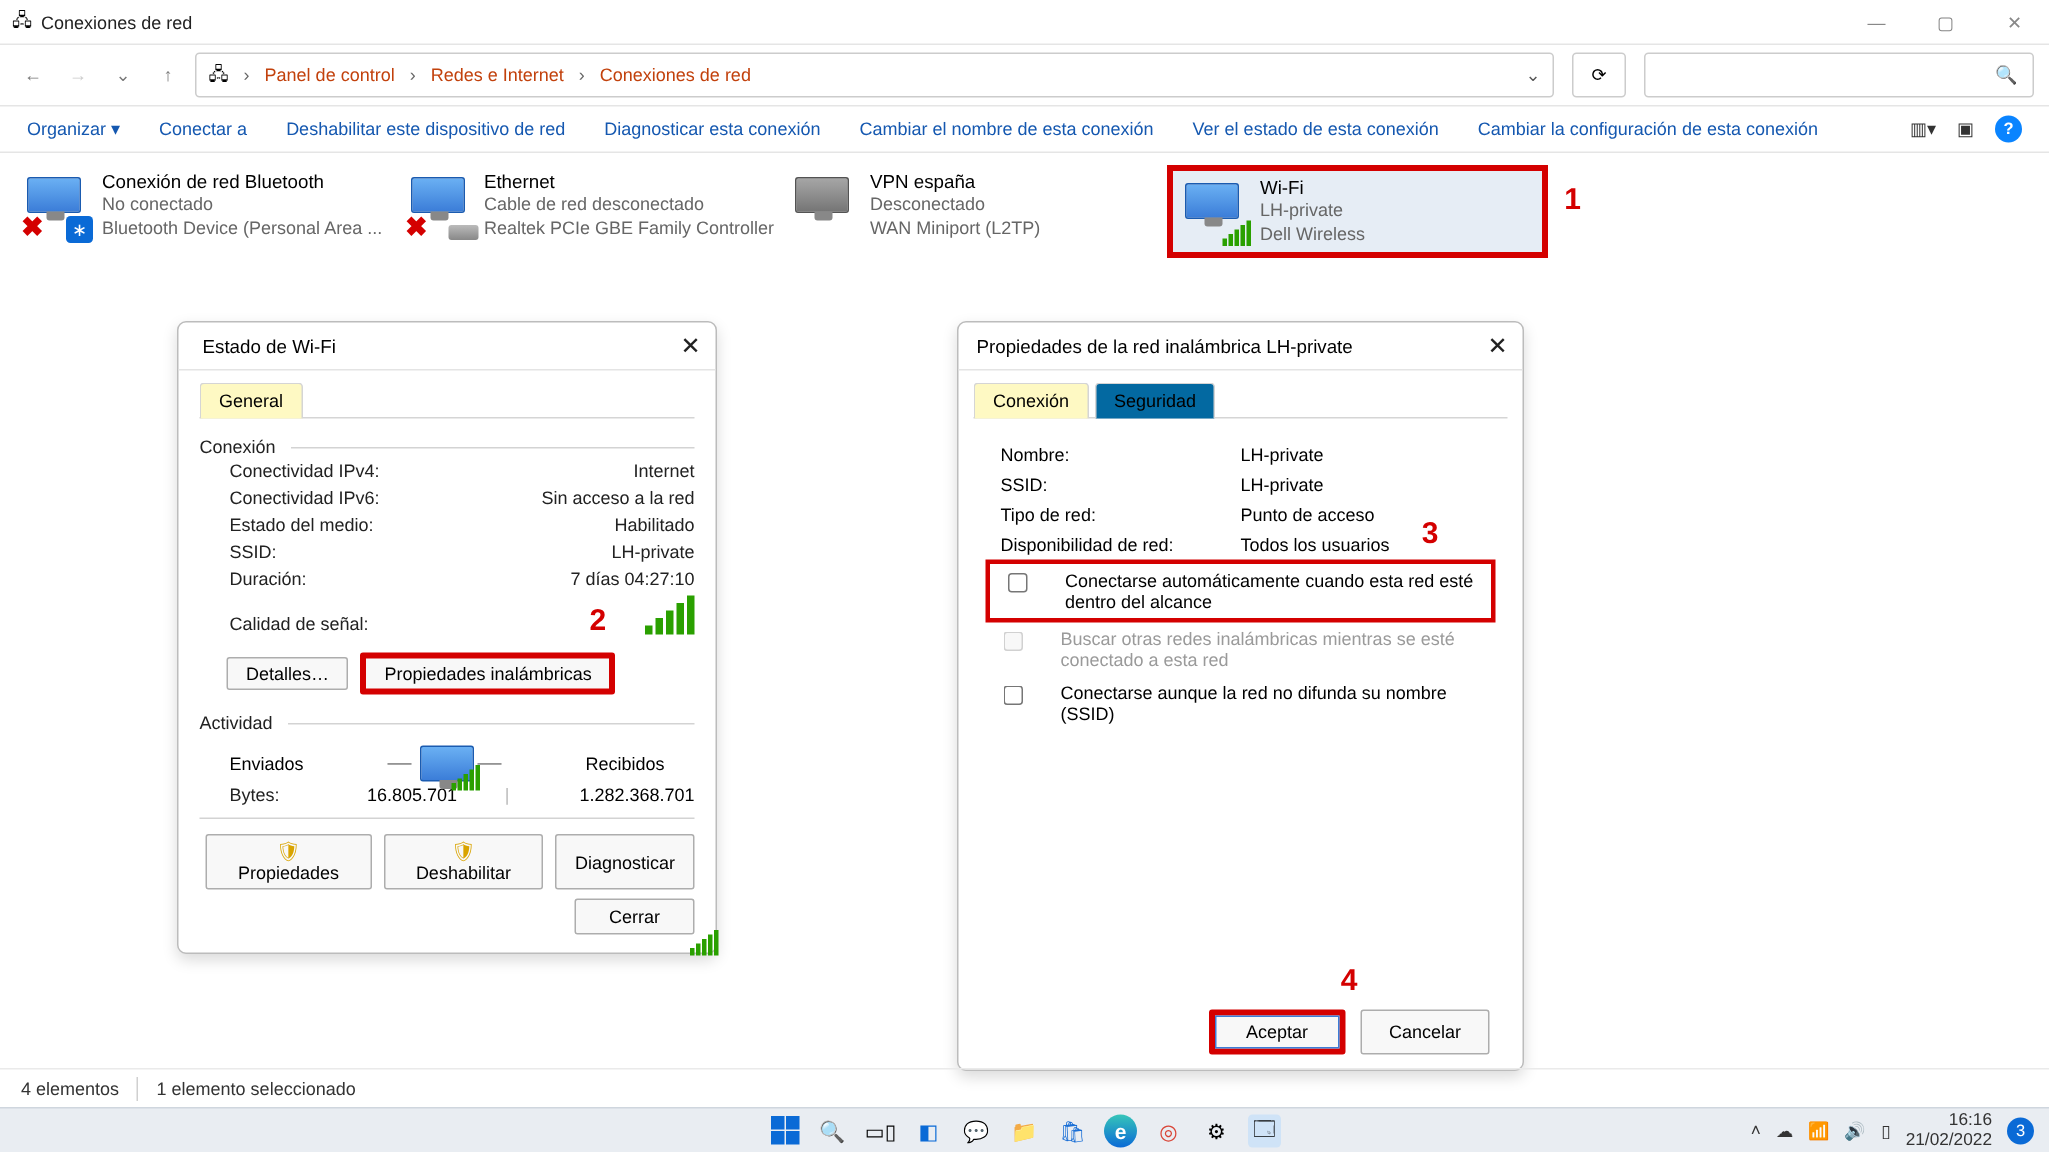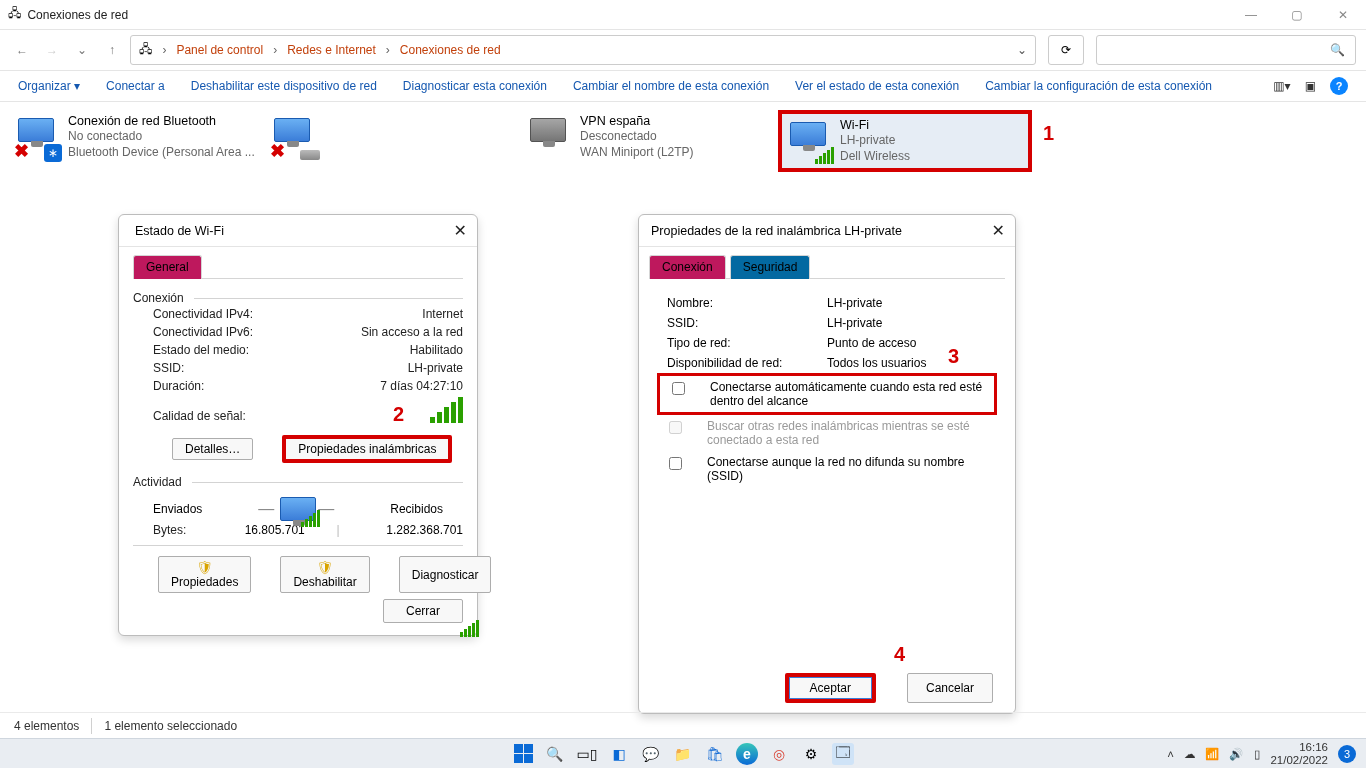--- a/index.html
+++ b/index.html
@@ -39,32 +39,32 @@
 
   .wifi-item { background:#e6edf5; border:4px solid #d40000; width:254px; position:relative; }
   .badge-num { position:absolute; color:#d40000; font-weight:bold; font-size:20px; }
 
   .dialog { position:absolute; background:#fff; border:1px solid #bcbcbc; border-radius:6px; box-shadow:0 4px 10px rgba(0,0,0,.15); }
   .dlg-title { height:32px; display:flex; align-items:center; padding:0 10px; border-bottom:1px solid #e4e4e4; }
   .dlg-title .lbl { margin-left:6px; font-size:12.5px; }
   .dlg-title .close { margin-left:auto; font-size:16px; color:#222; }
   .dlg-body { padding:8px 14px 10px; }
   .tabhdr { border-bottom:1px solid #d5d5d5; display:flex; gap:4px; }
-  .tab { padding:4px 12px 5px; border:1px solid #d5d5d5; border-bottom:none; background:#be185d; border-radius:3px 3px 0 0; margin-bottom:-1px; }
+  .tab { padding:4px 12px 5px; border:1px solid #d5d5d5; border-bottom:none; background:#fef9c3; border-radius:3px 3px 0 0; margin-bottom:-1px; }
   .tab.inactive { background:#0369a1; }
   .grp { margin-top:12px; }
   .grp-hdr { display:flex; align-items:center; gap:10px; color:#222; }
   .grp-hdr .line { flex:1; height:1px; background:#d3d3d3; }
   .kv { display:flex; padding:2px 0 2px 20px; font-size:12px; }
   .kv .k { width:170px; color:#222; }
   .kv .v { margin-left:auto; color:#222; text-align:right; }
   .signal-lg { display:flex; align-items:flex-end; gap:2px; }
   .signal-lg span { width:5px; background:#2aa000; }
   .slg1{height:6px}.slg2{height:11px}.slg3{height:16px}.slg4{height:21px}.slg5{height:26px}
-  .btn { border:1px solid #adadad; background:#f8f8f8; padding:3px 12px; border-radius:2px; font-size:12px;margin-left:21px; }
+  .btn { border:1px solid #adadad; background:#f8f8f8; padding:3px 12px; border-radius:2px; font-size:12px; }
   .btn-row { display:flex; gap:8px; padding:4px 0 0 18px; }
   .redbox { border:4px solid #d40000; }
   .activity { display:flex; align-items:center; justify-content:space-between; padding:8px 20px 0; gap:10px; }
   .activity .midicon { display:flex; align-items:center; }
   .hr { height:1px; background:#d3d3d3; margin:6px 0; }
   .footer-row { display:flex; justify-content:flex-end; padding:6px 0 2px; }
 
   .proprow { display:flex; padding:3px 0 3px 10px; font-size:12px; }
   .proprow .pk { width:160px; } .proprow .pv { }
   .cbrow { display:flex; align-items:flex-start; gap:22px; padding:4px 8px; font-size:12px; }
@@ -146,20 +146,25 @@
       <div class="t2">No conectado</div>
       <div class="t3">Bluetooth Device (Personal Area ...</div>
     </div>
   </div>
   <div class="conn-item">
     <div class="cicon">
         <div class="monitor"></div>
         <span class="redx">✖</span>
         <span class="cable"></span>
       </div>
+    <div class="txt">
+      <div class="t1">Ethernet</div>
+      <div class="t2">Cable de red desconectado</div>
+      <div class="t3">Realtek PCIe GBE Family Controller</div>
+    </div>
   </div>
   <div class="conn-item">
     <div class="cicon">
         <div class="monitor" style="filter:grayscale(1)"></div>
       </div>
     <div class="txt">
       <div class="t1">VPN españa</div>
       <div class="t2">Desconectado</div>
       <div class="t3">WAN Miniport (L2TP)</div>
     </div>

